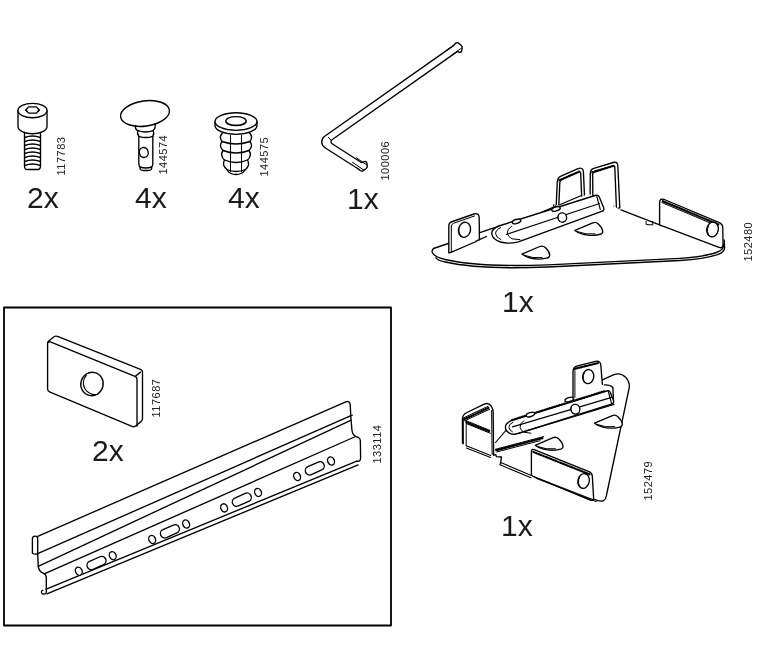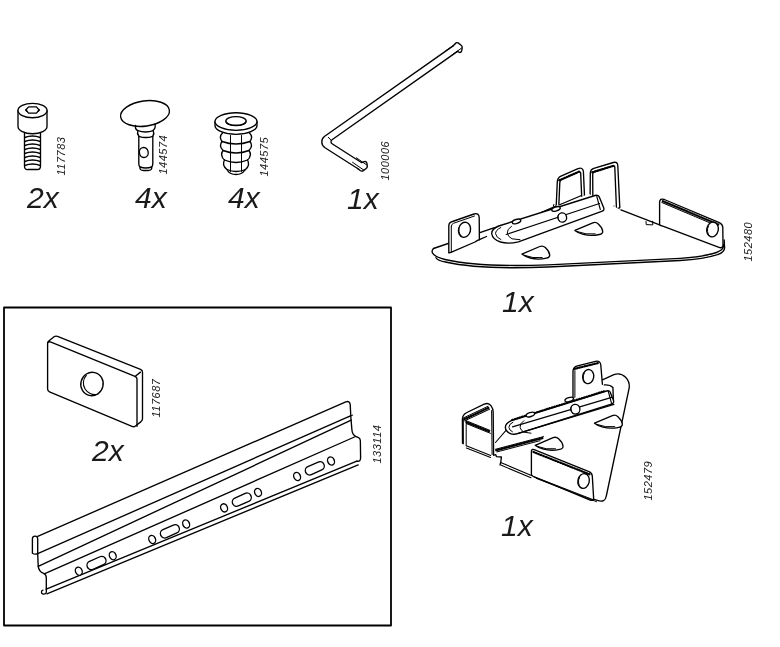--- a/index.html
+++ b/index.html
@@ -1,16 +1,16 @@
 <!DOCTYPE html>
 <html><head>
 <meta charset="utf-8">
 <style>
 html,body{margin:0;padding:0;background:#fff;}
-#page{position:relative;width:780px;height:647px;background:#fff;overflow:hidden;font-style:italic;}
+#page{position:relative;width:780px;height:647px;background:#fff;overflow:hidden;}
 svg{position:absolute;left:0;top:0;}
 text{font-family:"Liberation Sans",sans-serif;fill:#111;stroke:none !important;}
 .qty{font-size:30px;fill:#1a1a1a;}
 .pn{font-size:11px;fill:#222;letter-spacing:0.5px;}
 </style>
 </head>
 <body>
 <div id="page">
 <svg width="780" height="647" viewBox="0 0 780 647" fill="none" stroke="#000" stroke-width="1.35" stroke-linecap="round" stroke-linejoin="round">
 

